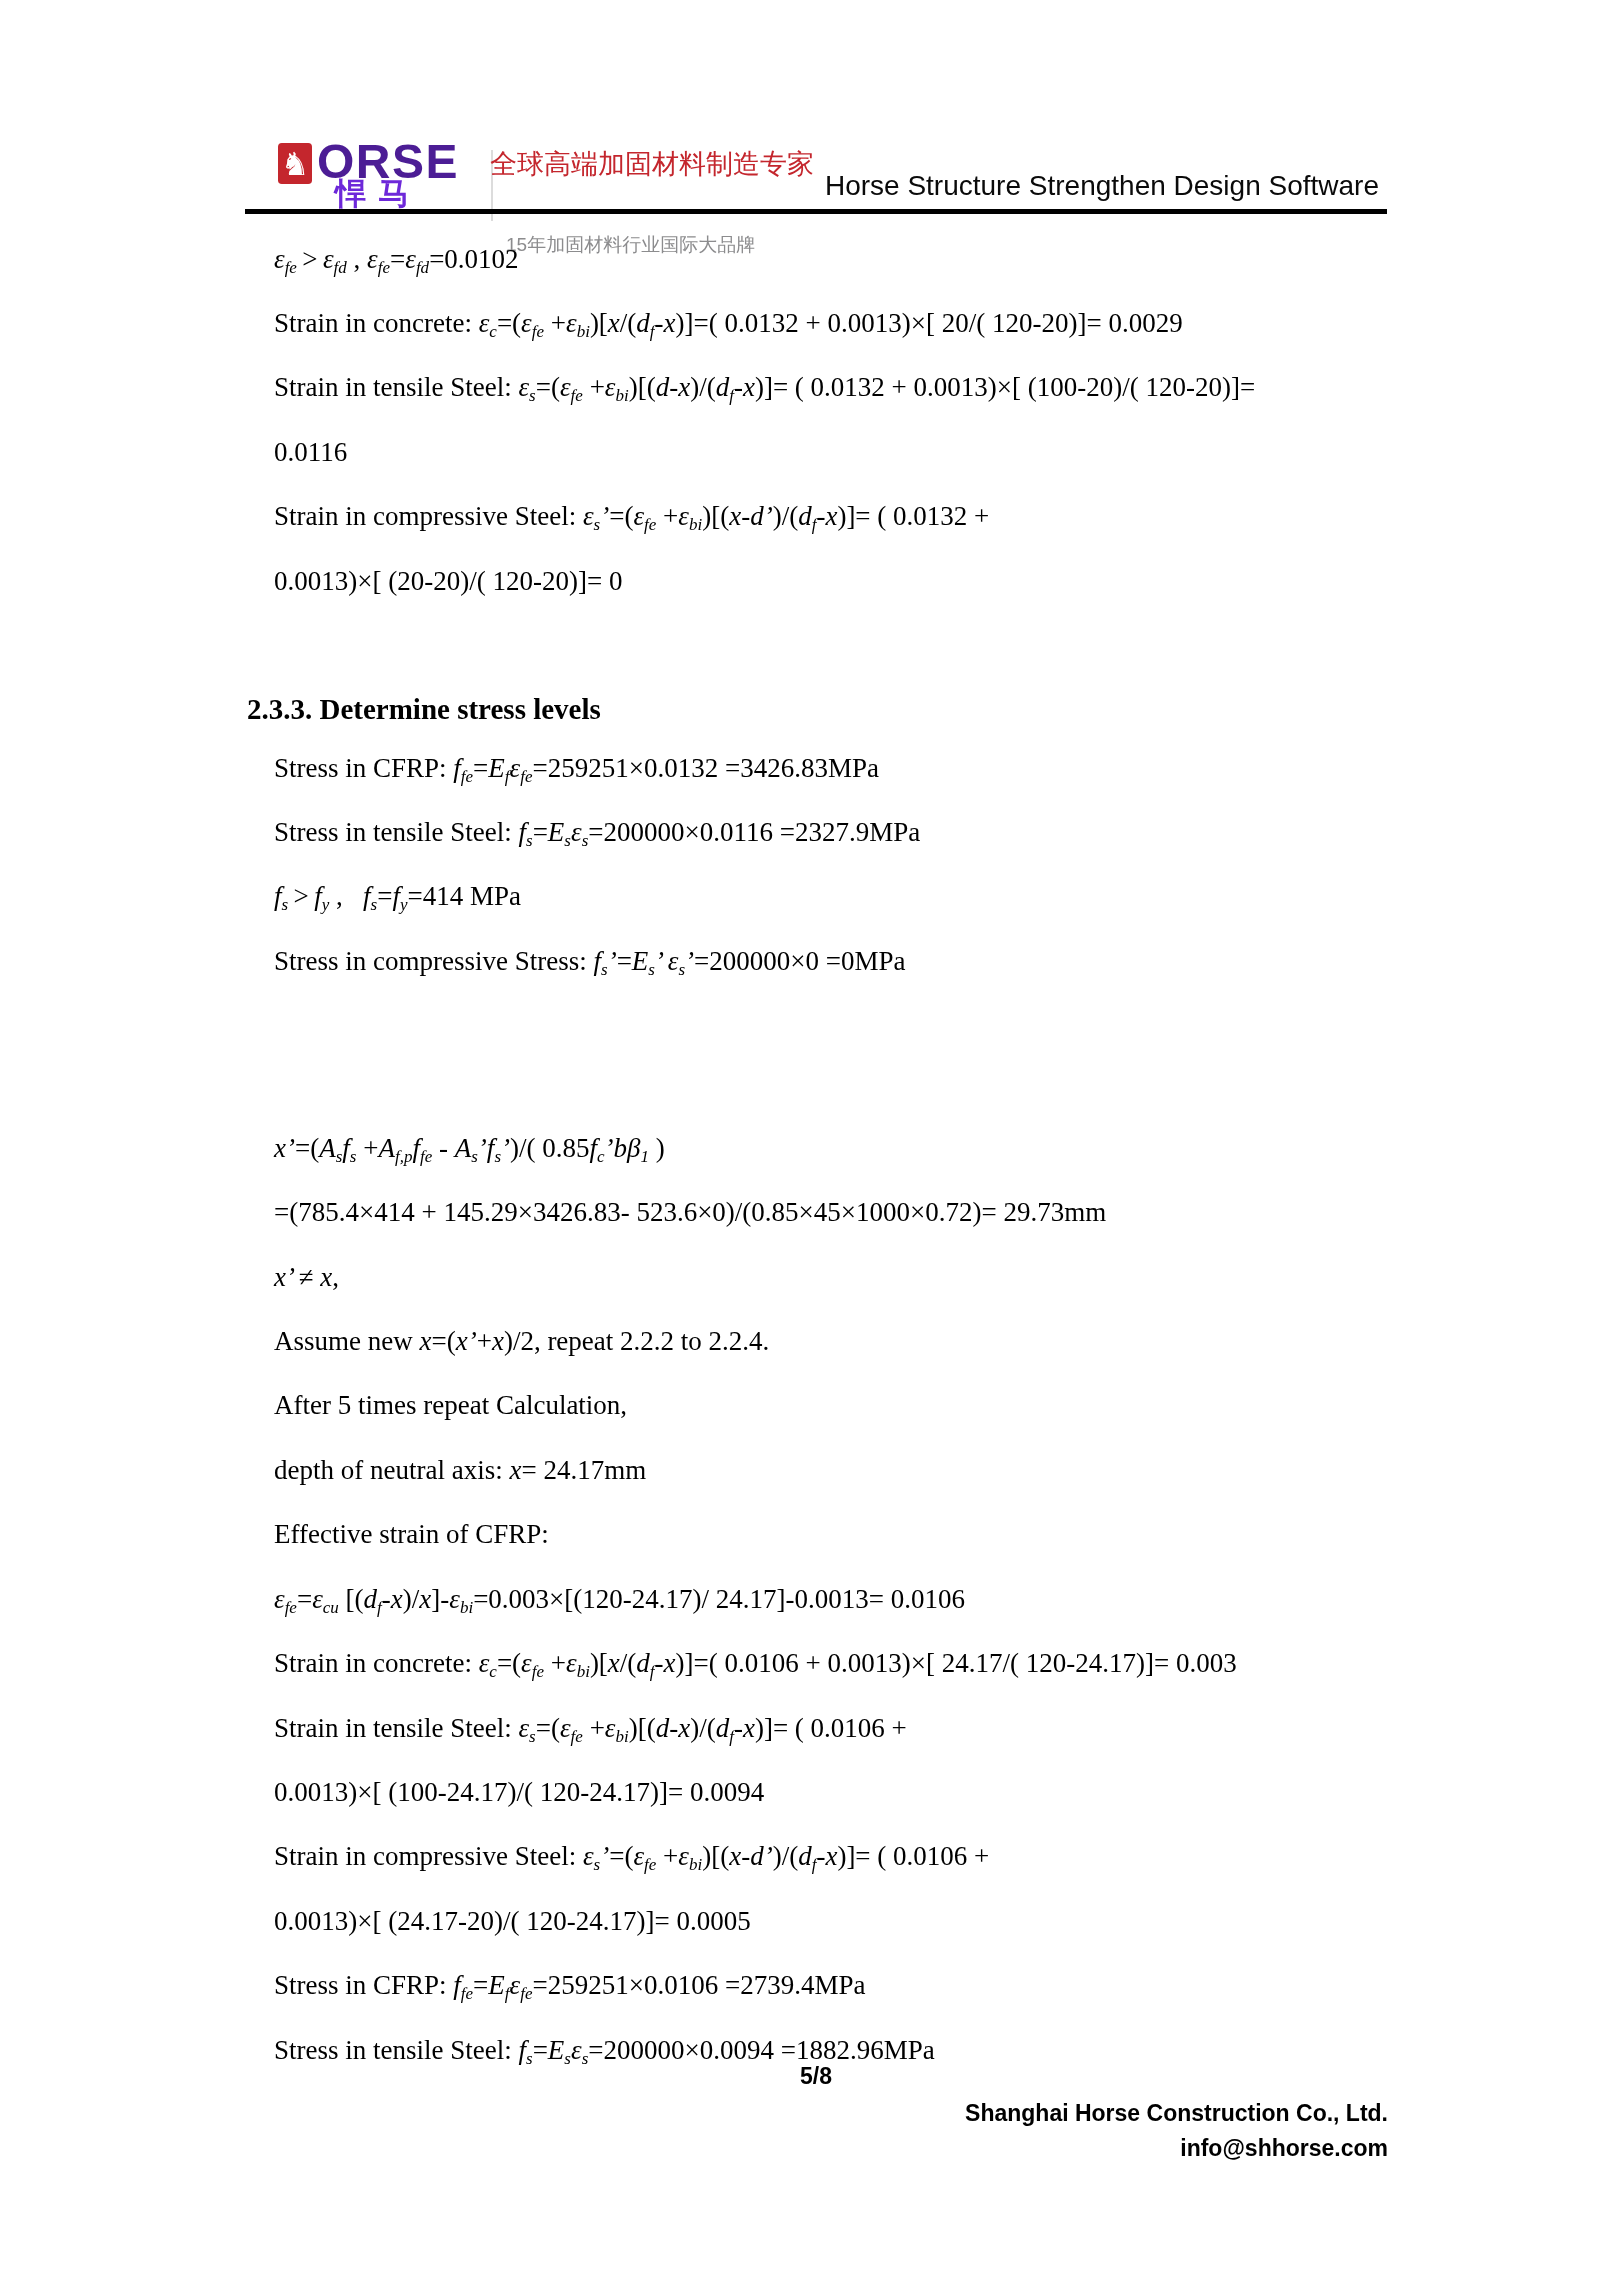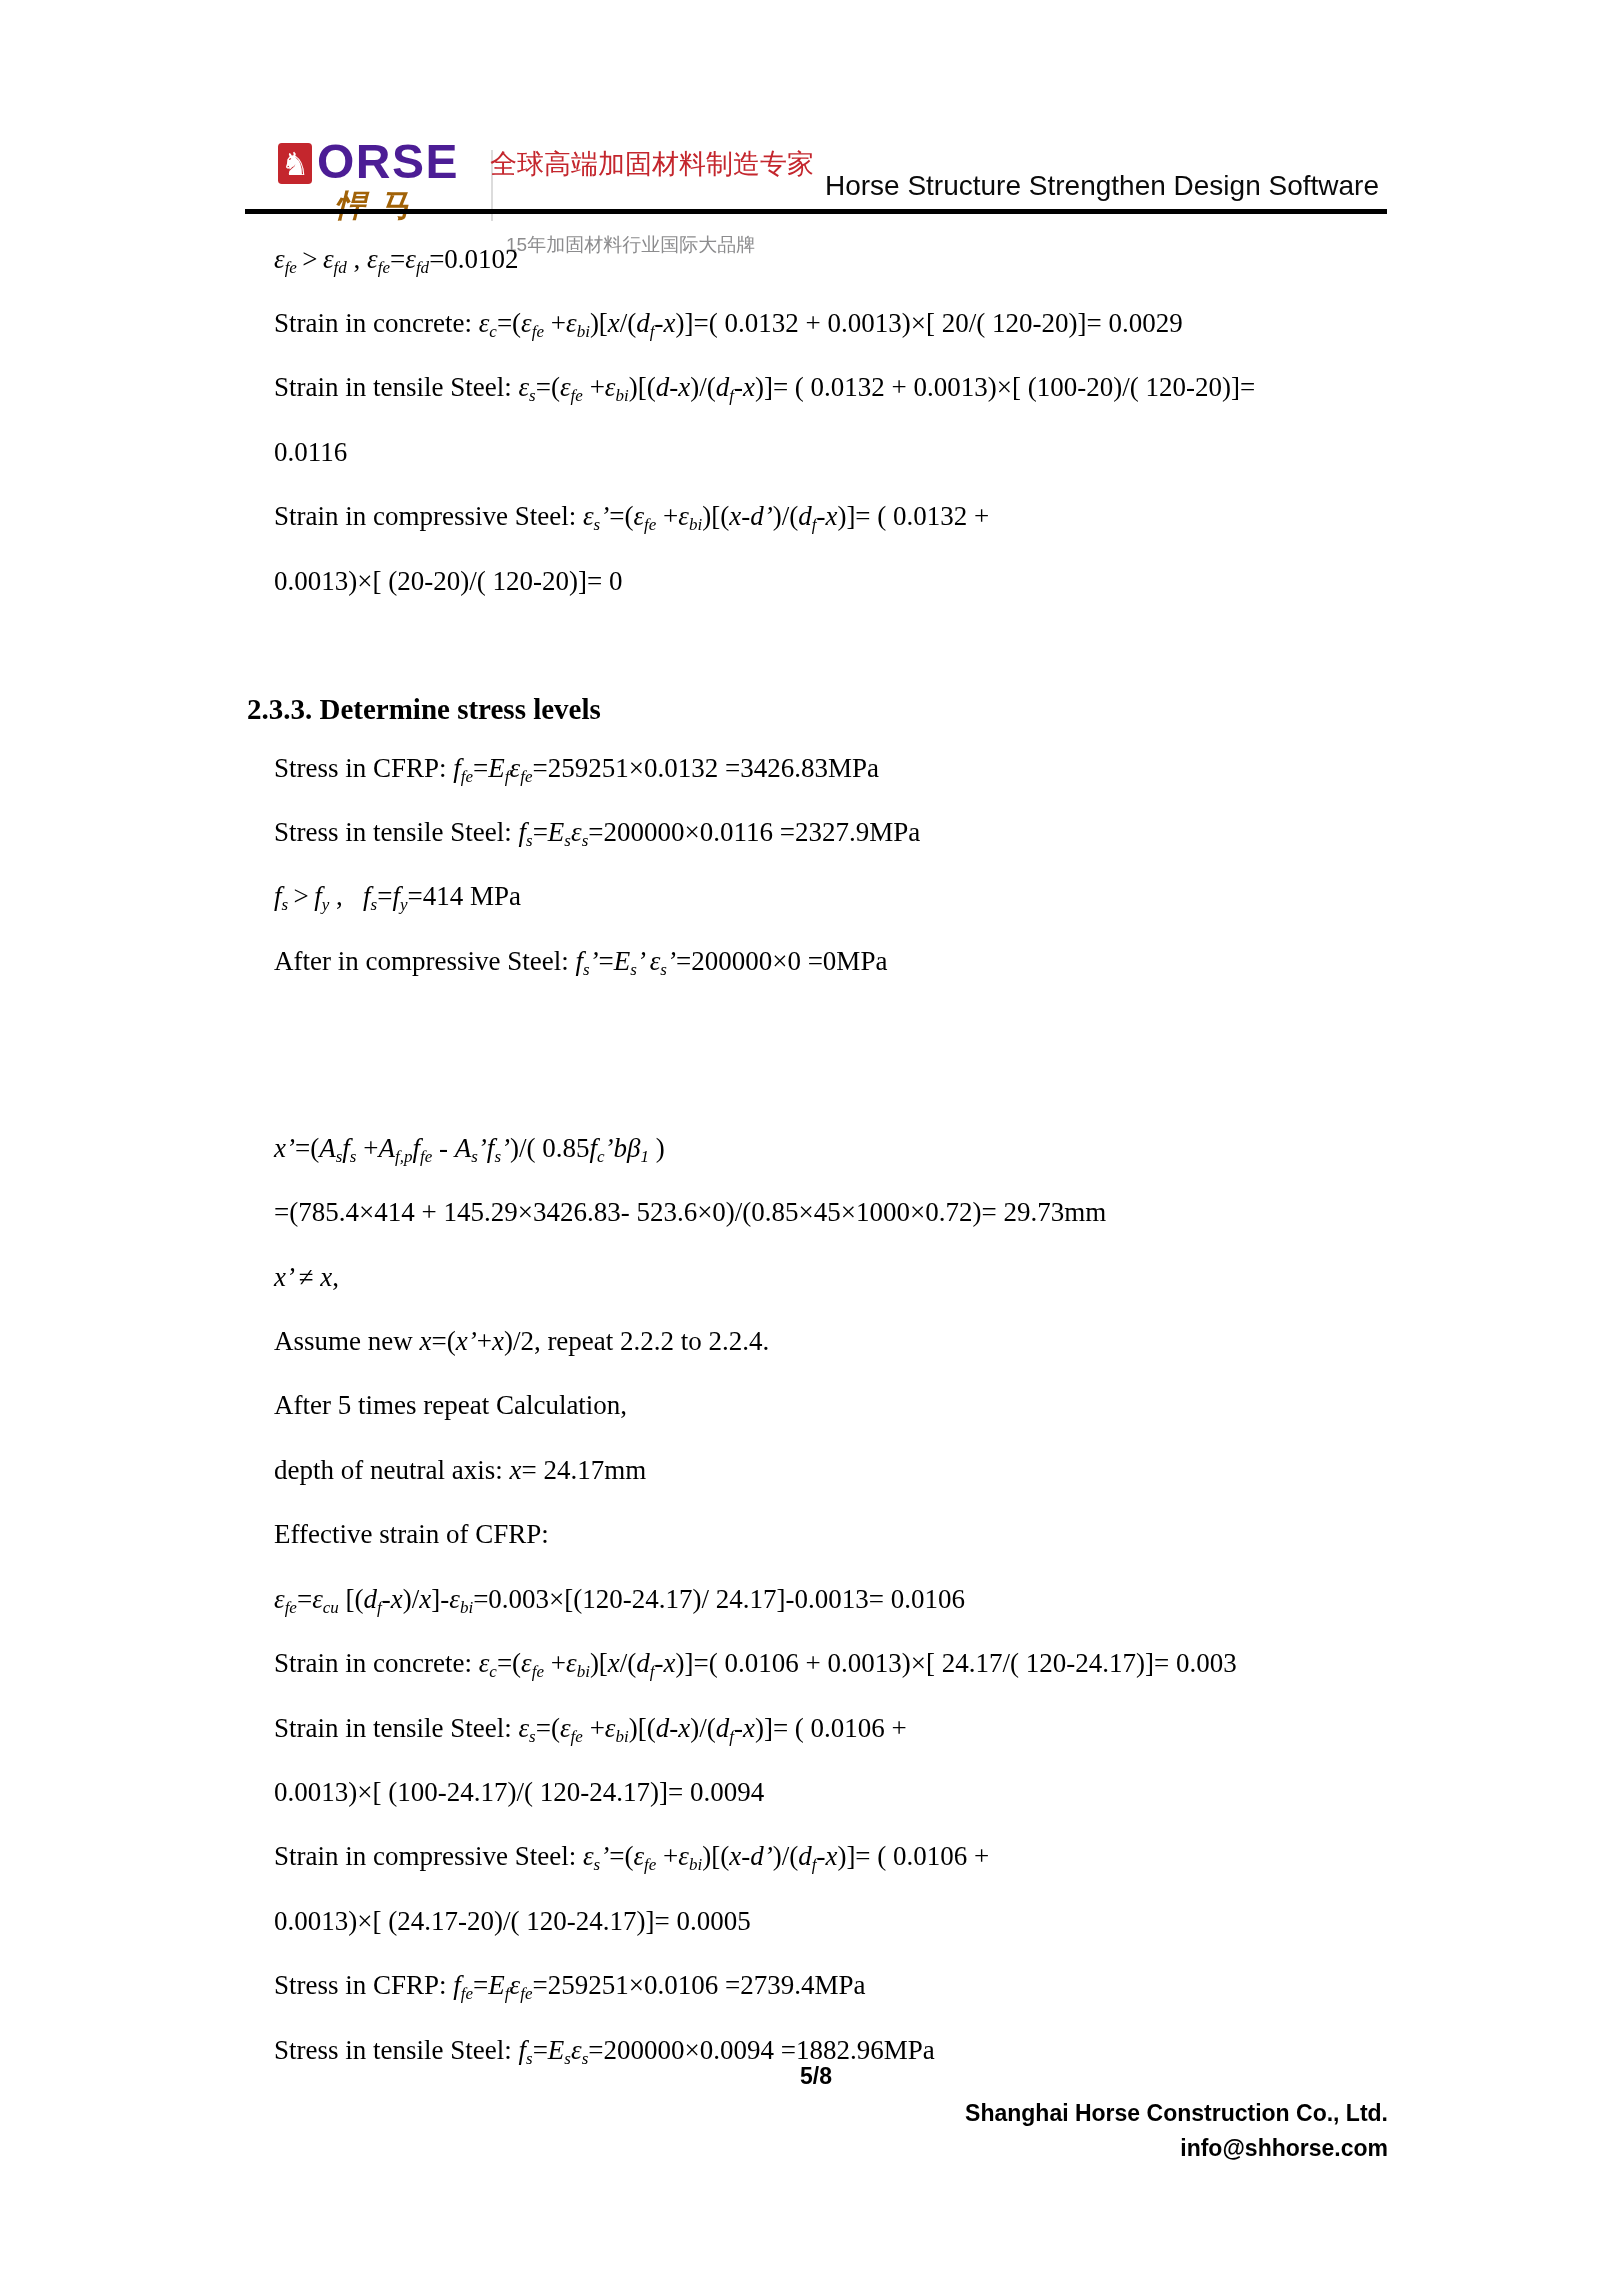--- a/index.html
+++ b/index.html
@@ -13,23 +13,23 @@
     background:#c4262d;border-radius:3.8px;color:#fff;
     display:flex;align-items:center;justify-content:center;
     font-family:"DejaVu Sans",sans-serif;font-size:32px;line-height:1;
   }
   .logo-orse{
     position:absolute;left:317px;top:140px;
     font-family:"Liberation Sans",sans-serif;font-weight:bold;
     font-size:48px;line-height:44px;color:#4c1d95;letter-spacing:1.5px;
   }
   .logo-cn{
-    position:absolute;left:335px;top:190px;
+    position:absolute;left:335px;top:178px;
     font-family:"Liberation Sans","DejaVu Sans",sans-serif;font-weight:bold;
-    font-size:31px;line-height:32px;color:#a16207;letter-spacing:12.3px;font-style:italic;
+    font-size:31px;line-height:32px;color:#6d28d9;letter-spacing:12.3px;
   }
   .logo-sep{position:absolute;left:491px;top:150px;width:2.3px;height:71px;background:#dcdcdc;}
   .tag-red{
     position:absolute;left:490px;top:147px;
     font-family:"Liberation Sans","DejaVu Sans",sans-serif;font-weight:normal;
     font-size:27px;line-height:34px;color:#c4262d;
   }
   .tag-gray{
     position:absolute;left:506px;top:186px;
     font-family:"Liberation Sans","DejaVu Sans",sans-serif;
@@ -84,21 +84,21 @@
       <div class="line" style="top: 242px;"><span class="seg-i">ε</span><span class="seg-d">fe</span><span> &gt; </span><span class="seg-i">ε</span><span class="seg-d">fd</span><span> , </span><span class="seg-i">ε</span><span class="seg-d">fe</span><span>=</span><span class="seg-i">ε</span><span class="seg-d">fd</span><span>=0.0102</span></div>
       <div class="line" style="top: 306px;"><span>Strain in concrete: </span><span class="seg-i">ε</span><span class="seg-d">c</span><span>=(</span><span class="seg-i">ε</span><span class="seg-d">fe</span><span> +</span><span class="seg-i">ε</span><span class="seg-d">bi</span><span>)[</span><span class="seg-i">x</span><span>/(</span><span class="seg-i">d</span><span class="seg-d">f</span><span>-</span><span class="seg-i">x</span><span>)]=( 0.0132 + 0.0013)×[ 20/( 120-20)]= 0.0029</span></div>
       <div class="line" style="top: 370px;"><span>Strain in tensile Steel: </span><span class="seg-i">ε</span><span class="seg-d">s</span><span>=(</span><span class="seg-i">ε</span><span class="seg-d">fe</span><span> +</span><span class="seg-i">ε</span><span class="seg-d">bi</span><span>)[(</span><span class="seg-i">d</span><span>-</span><span class="seg-i">x</span><span>)/(</span><span class="seg-i">d</span><span class="seg-d">f</span><span>-</span><span class="seg-i">x</span><span>)]= ( 0.0132 + 0.0013)×[ (100-20)/( 120-20)]=</span></div>
       <div class="line" style="top: 435px;"><span>0.0116</span></div>
       <div class="line" style="top: 499px;"><span>Strain in compressive Steel: </span><span class="seg-i">ε</span><span class="seg-d">s</span><span class="seg-i">’</span><span>=(</span><span class="seg-i">ε</span><span class="seg-d">fe</span><span> +</span><span class="seg-i">ε</span><span class="seg-d">bi</span><span>)[(</span><span class="seg-i">x</span><span>-</span><span class="seg-i">d</span><span class="seg-i">’</span><span>)/(</span><span class="seg-i">d</span><span class="seg-d">f</span><span>-</span><span class="seg-i">x</span><span>)]= ( 0.0132 +</span></div>
       <div class="line" style="top: 564px;"><span>0.0013)×[ (20-20)/( 120-20)]= 0</span></div>
       <div class="line heading" style="top: 692px;"><span>2.3.3. Determine stress levels</span></div>
       <div class="line" style="top: 751px;"><span>Stress in CFRP: </span><span class="seg-i">f</span><span class="seg-d">fe</span><span>=</span><span class="seg-i">E</span><span class="seg-d">f</span><span class="seg-i">ε</span><span class="seg-d">fe</span><span>=259251×0.0132 =3426.83MPa</span></div>
       <div class="line" style="top: 815px;"><span>Stress in tensile Steel: </span><span class="seg-i">f</span><span class="seg-d">s</span><span>=</span><span class="seg-i">E</span><span class="seg-d">s</span><span class="seg-i">ε</span><span class="seg-d">s</span><span>=200000×0.0116 =2327.9MPa</span></div>
       <div class="line" style="top: 879px;"><span class="seg-i">f</span><span class="seg-d">s</span><span> &gt; </span><span class="seg-i">f</span><span class="seg-d">y</span><span> ,   </span><span class="seg-i">f</span><span class="seg-d">s</span><span>=</span><span class="seg-i">f</span><span class="seg-d">y</span><span>=414 MPa</span></div>
-      <div class="line" style="top: 944px;"><span>After in compressive Steel: </span><span class="seg-i">f</span><span class="seg-d">s</span><span class="seg-i">’</span><span>=</span><span class="seg-i">E</span><span class="seg-d">s</span><span class="seg-i">’ </span><span class="seg-i">ε</span><span class="seg-d">s</span><span class="seg-i">’</span><span>=200000×0 =0MPa</span></div>
+      <div class="line" style="top: 944px;"><span>Stress in compressive Stress: </span><span class="seg-i">f</span><span class="seg-d">s</span><span class="seg-i">’</span><span>=</span><span class="seg-i">E</span><span class="seg-d">s</span><span class="seg-i">’ </span><span class="seg-i">ε</span><span class="seg-d">s</span><span class="seg-i">’</span><span>=200000×0 =0MPa</span></div>
       <div class="line" style="top: 1131px;"><span class="seg-i">x</span><span class="seg-i">’</span><span>=(</span><span class="seg-i">A</span><span class="seg-d">s</span><span class="seg-i">f</span><span class="seg-d">s</span><span> +</span><span class="seg-i">A</span><span class="seg-d">f,p</span><span class="seg-i">f</span><span class="seg-d">fe</span><span> - </span><span class="seg-i">A</span><span class="seg-d">s</span><span class="seg-i">’</span><span class="seg-i">f</span><span class="seg-d">s</span><span class="seg-i">’</span><span>)/( 0.85</span><span class="seg-i">f</span><span class="seg-d">c</span><span class="seg-i">’</span><span class="seg-i">b</span><span class="seg-i">β</span><span class="seg-d">1</span><span> )</span></div>
       <div class="line" style="top: 1195px;"><span>=(785.4×414 + 145.29×3426.83- 523.6×0)/(0.85×45×1000×0.72)= 29.73mm</span></div>
       <div class="line" style="top: 1260px;"><span class="seg-i">x</span><span class="seg-i">’ </span><span>≠ </span><span class="seg-i">x</span><span>,</span></div>
       <div class="line" style="top: 1324px;"><span>Assume new </span><span class="seg-i">x</span><span>=(</span><span class="seg-i">x</span><span class="seg-i">’</span><span>+</span><span class="seg-i">x</span><span>)/2, repeat 2.2.2 to 2.2.4.</span></div>
       <div class="line" style="top: 1388px;"><span>After 5 times repeat Calculation,</span></div>
       <div class="line" style="top: 1453px;"><span>depth of neutral axis: </span><span class="seg-i">x</span><span>= 24.17mm</span></div>
       <div class="line" style="top: 1517px;"><span>Effective strain of CFRP:</span></div>
       <div class="line" style="top: 1582px;"><span class="seg-i">ε</span><span class="seg-d">fe</span><span>=</span><span class="seg-i">ε</span><span class="seg-d">cu</span><span> [(</span><span class="seg-i">d</span><span class="seg-d">f</span><span>-</span><span class="seg-i">x</span><span>)/</span><span class="seg-i">x</span><span>]-</span><span class="seg-i">ε</span><span class="seg-d">bi</span><span>=0.003×[(120-24.17)/ 24.17]-0.0013= 0.0106</span></div>
       <div class="line" style="top: 1646px;"><span>Strain in concrete: </span><span class="seg-i">ε</span><span class="seg-d">c</span><span>=(</span><span class="seg-i">ε</span><span class="seg-d">fe</span><span> +</span><span class="seg-i">ε</span><span class="seg-d">bi</span><span>)[</span><span class="seg-i">x</span><span>/(</span><span class="seg-i">d</span><span class="seg-d">f</span><span>-</span><span class="seg-i">x</span><span>)]=( 0.0106 + 0.0013)×[ 24.17/( 120-24.17)]= 0.003</span></div>
       <div class="line" style="top: 1711px;"><span>Strain in tensile Steel: </span><span class="seg-i">ε</span><span class="seg-d">s</span><span>=(</span><span class="seg-i">ε</span><span class="seg-d">fe</span><span> +</span><span class="seg-i">ε</span><span class="seg-d">bi</span><span>)[(</span><span class="seg-i">d</span><span>-</span><span class="seg-i">x</span><span>)/(</span><span class="seg-i">d</span><span class="seg-d">f</span><span>-</span><span class="seg-i">x</span><span>)]= ( 0.0106 +</span></div>

